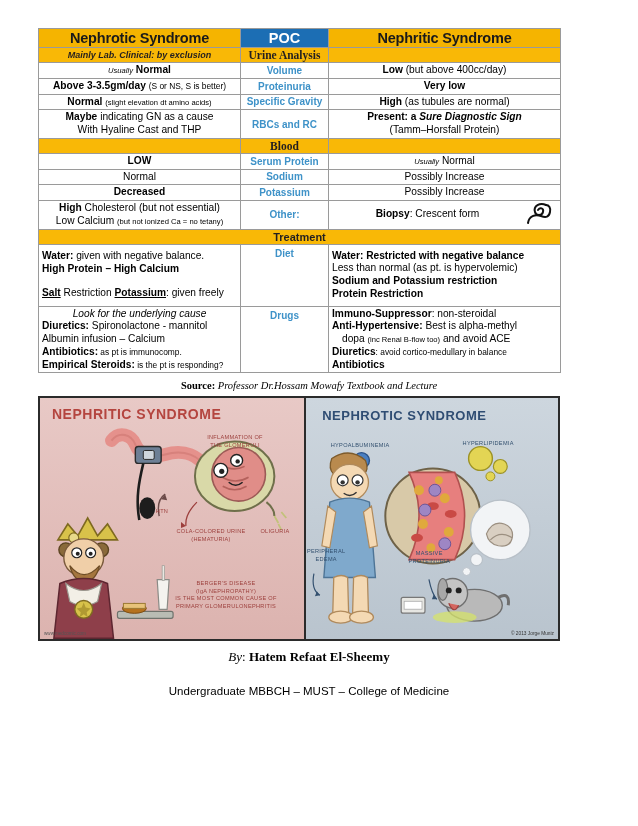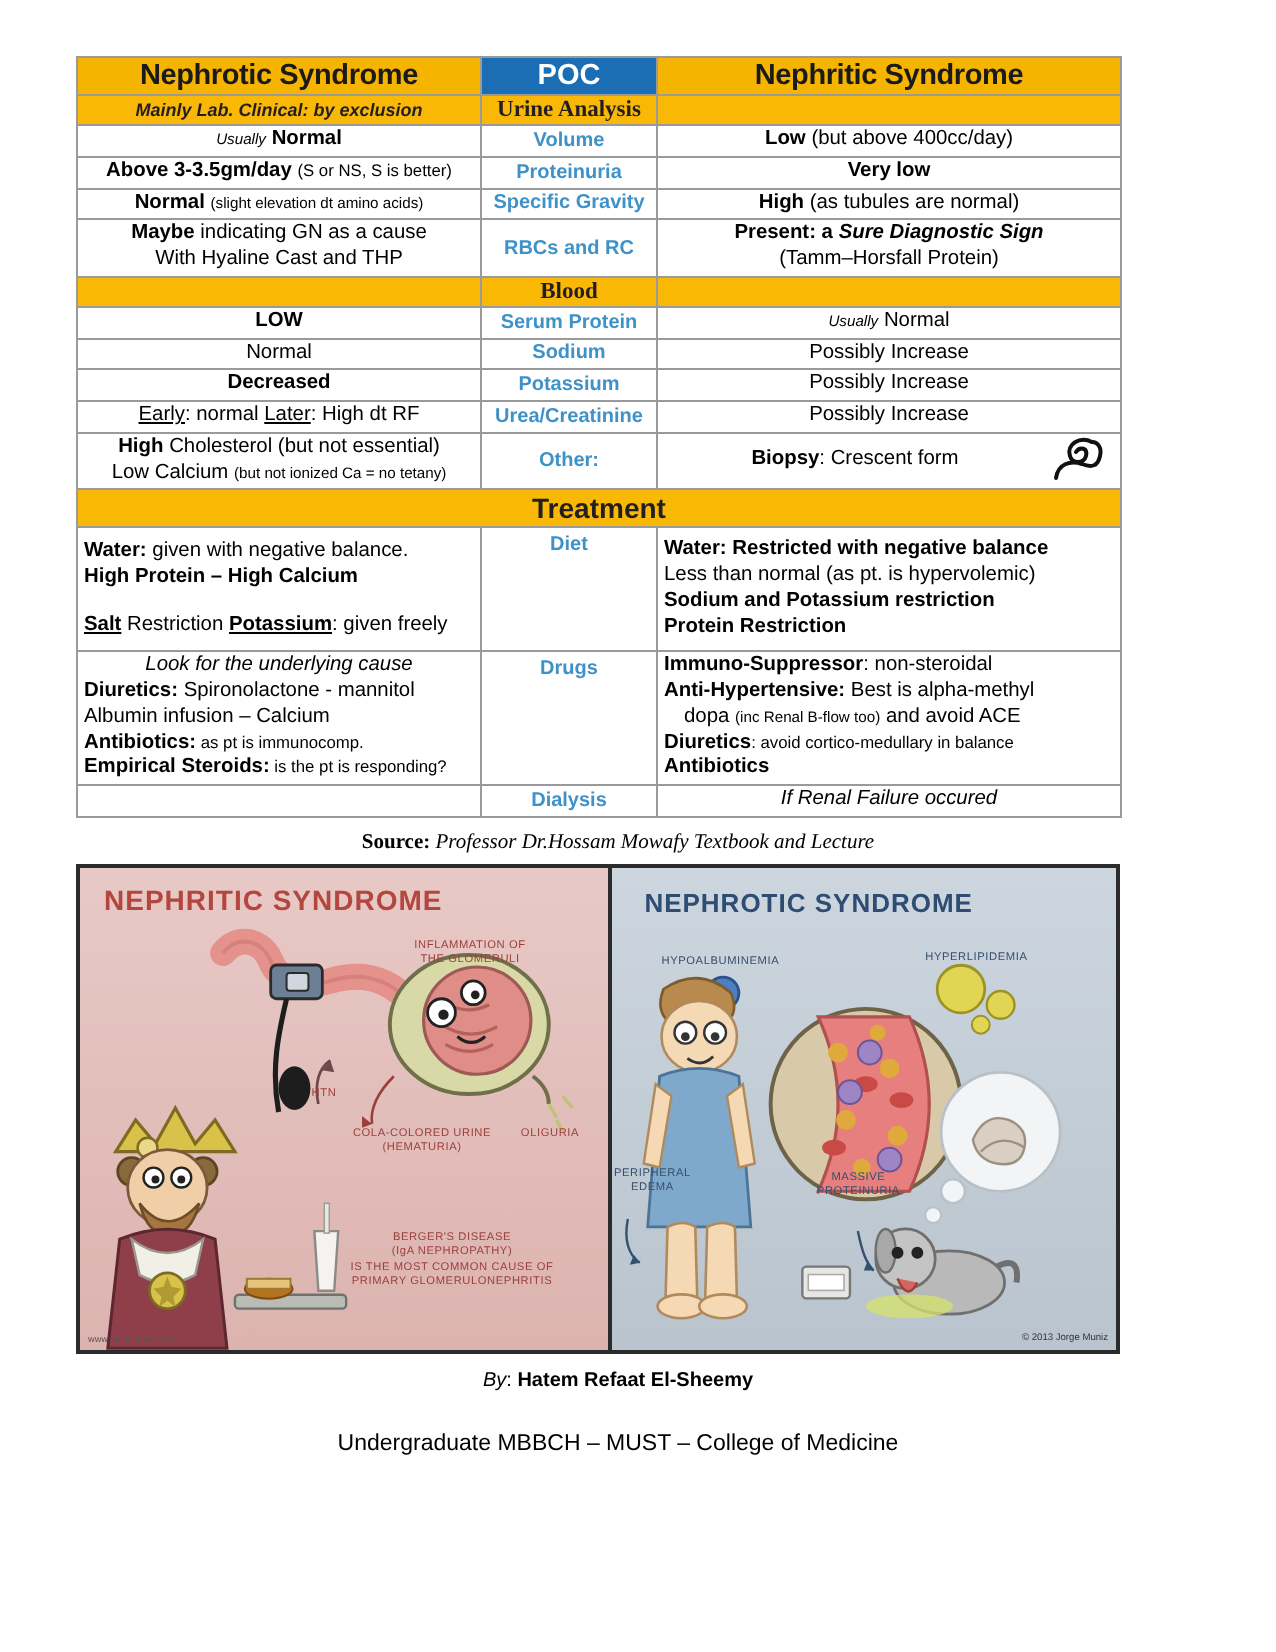--- a/index.html
+++ b/index.html
@@ -35,21 +35,21 @@
   .band-title {
     background: #F9B806; text-align: center; font-weight: bold;
     font-size: 11.5px; color: #231f20; padding: 2px; font-family: Liberation Serif, serif;
   }
   .band-note {
     background: #F9B806; text-align: center; font-style: italic;
     font-weight: bold; font-size: 9px; color: #231f20; padding: 2px;
   }
   .band-full {
     background: #F9B806; text-align: center; font-weight: bold;
-    font-size: 14px; color: #231f20; padding: 2px;
+    font-size: 11px; color: #231f20; padding: 2px;
   }
 
   
   .poc {
     text-align: center; color: #3E92C8; font-weight: bold;
     font-size: 10px; vertical-align: middle;
   }
   .c-left, .c-right { font-size: 10.2px; line-height: 1.25; padding: 1px 4px; }
   .ctr { text-align: center; }
   .lft { text-align: left; }
@@ -81,21 +81,21 @@
   .ct-title { position: absolute; font-weight: bold; letter-spacing: .5px; }
   .ct-l-title { left: 12px; top: 8px; font-size: 14px; color: #b4453f; }
   .ct-r-title { left: 16px; top: 10px; font-size: 13px; color: #2f4d73; }
   .ct-lbl { position: absolute; font-size: 5.6px; letter-spacing: .3px; text-align:center; line-height:1.35; }
   .ct-lbl.red { color: #9c3f3c; }
   .ct-lbl.blue { color: #33506f; }
   .wm { position: absolute; left: 4px; bottom: 3px; font-size: 4.6px; color: #555; }
   .cr { position: absolute; right: 4px; bottom: 3px; font-size: 4.8px; color: #333; }
 
   .footer { text-align: center; margin-top: 8px; }
-  .by { font-family: Liberation Sans, sans-serif; font-size: 10px; }
+  .by { font-family: Liberation Serif, serif; font-size: 13px; }
   .by .lbl { font-style: italic; }
   .by .name { font-weight: bold; }
   .sub { font-size: 11.5px; margin-top: 20px; }
 </style>
 </head>
 <body>
 
 <div class="page">
 
   <table class="cmp">
@@ -166,25 +166,20 @@
         <td class="poc">Sodium</td>
         <td class="c-right ctr">Possibly Increase</td>
       </tr>
 
       <tr>
         <td class="c-left ctr b">Decreased</td>
         <td class="poc">Potassium</td>
         <td class="c-right ctr">Possibly Increase</td>
       </tr>
 
-      <tr>
-        <td class="c-left ctr"><span class="u">Early</span><span>: normal </span><span class="u">Later</span><span>: High dt RF</span></td>
-        <td class="poc">Urea/Creatinine</td>
-        <td class="c-right ctr">Possibly Increase</td>
-      </tr>
 
       <tr>
         <td class="c-left ctr">
           <div><span class="b">High</span> <span>Cholesterol (but not essential)</span></div>
           <div><span>Low Calcium</span> <span class="sm">(but not ionized Ca = no tetany)</span></div>
         </td>
         <td class="poc">Other:</td>
         <td class="c-right ctr biopsy-cell">
           <div style="padding-right:34px;"><span class="b">Biopsy</span><span>: Crescent form</span></div>
           <span class="doodle">
@@ -227,25 +222,20 @@
         <td class="poc" style="vertical-align:top; padding-top:3px;">Drugs</td>
         <td class="c-right lft tall">
           <div><span class="b">Immuno-Suppressor</span><span>: non-steroidal</span></div>
           <div><span class="b">Anti-Hypertensive:</span><span> Best is alpha-methyl</span></div>
           <div class="ind"><span>dopa</span> <span class="sm">(inc Renal B-flow too)</span><span> and avoid ACE</span></div>
           <div><span class="b">Diuretics</span><span class="sm2">: avoid cortico-medullary in balance</span></div>
           <div class="b">Antibiotics</div>
         </td>
       </tr>
 
-      <tr>
-        <td class="c-left ctr"></td>
-        <td class="poc">Dialysis</td>
-        <td class="c-right ctr i">If Renal Failure occured</td>
-      </tr>
 
     </tbody>
   </table>
 
   <div class="source">
     <span class="lbl">Source:</span>
     <span class="val">Professor Dr.Hossam Mowafy Textbook and Lecture</span>
   </div>
 
   <div class="cartoon-wrap">

